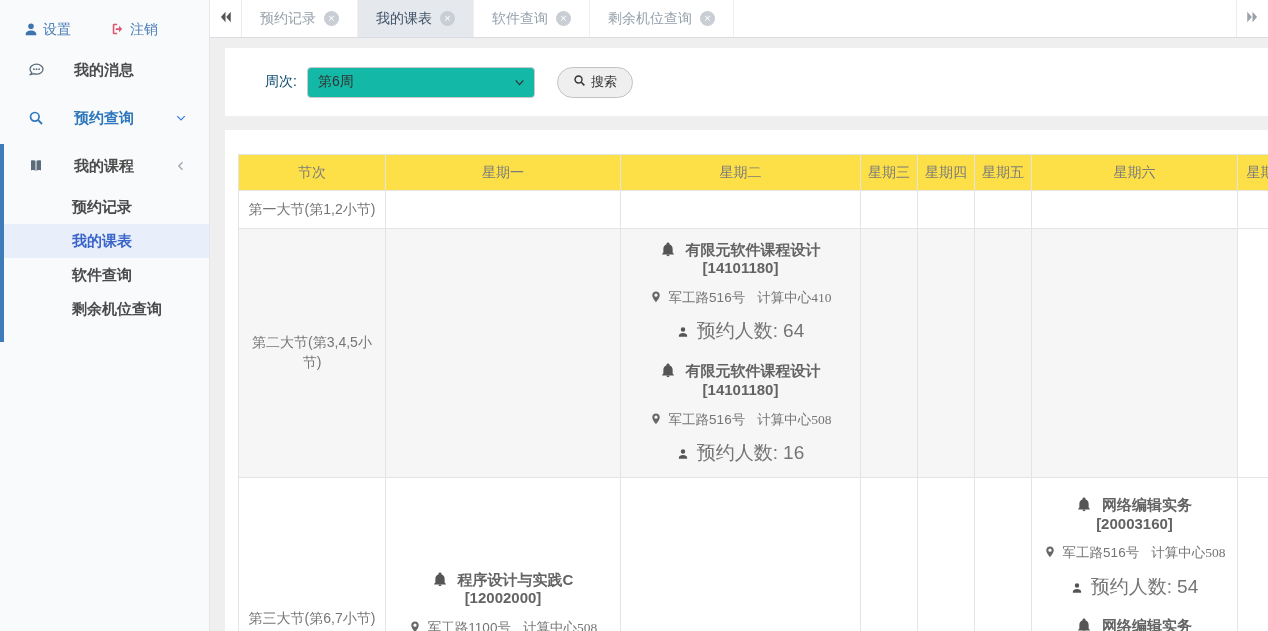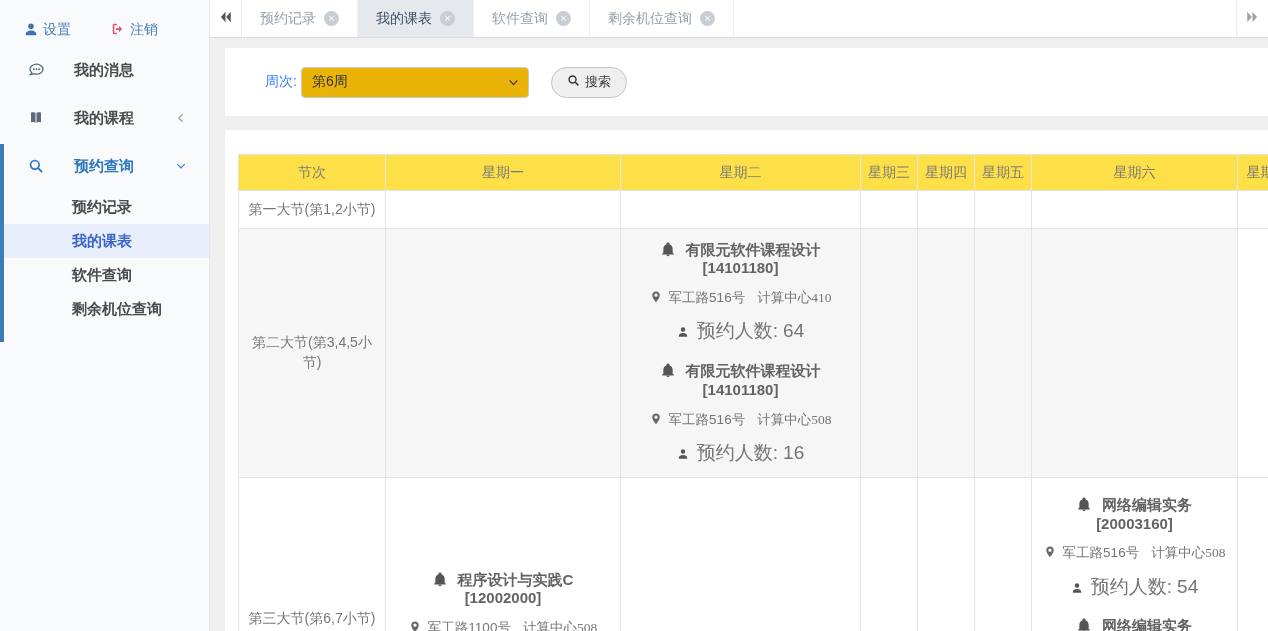--- a/index.html
+++ b/index.html
@@ -35,23 +35,23 @@
   .tab-scroll.right { position:absolute; right:0; top:0; bottom:0; border-left:1px solid #ececec; }
   .tab { display:flex; align-items:center; gap:8px; padding:0 18px; font-size:14px;
     color:#94a0ab; cursor:pointer; border-right:1px solid #f0f0f0; white-space:nowrap; }
   .tab.active { background:#e5e8ec; color:#3f5166; }
   .tab-close { width:15px; height:15px; border-radius:50%; background:#c9ced4; color:#fff;
     font-size:11px; line-height:15px; text-align:center; cursor:pointer; flex:0 0 15px; }
 
   
   .filter-card { margin:10px 0 0 15px; height:68px; background:#fff;
     display:flex; align-items:center; padding-left:40px; }
-  .filter-label { font-size:14px; color:#3b82f6; margin-right:4px; }
+  .filter-label { font-size:14px; color:#0c4a6e; margin-right:10px; }
   .select-box { width:228px; height:31px; border:1px solid #c9c9c9; border-radius:4px;
-    background:#eab308; display:flex; align-items:center; padding:0 10px; cursor:pointer;
+    background:#14b8a6; display:flex; align-items:center; padding:0 10px; cursor:pointer;
     position:relative; }
   .select-box .sel-value { font-size:14px; color:#333; }
   .select-box .sel-chev { position:absolute; right:9px; display:flex; }
   .search-btn { margin-left:22px; height:31px; display:flex; align-items:center; gap:5px;
     padding:0 15px; background:#efefef; border:1px solid #c3c3c3; border-radius:16px;
     font-size:13px; color:#333; cursor:pointer; }
 
   
   .table-card { margin:14px 0 0 15px; background:#fff; padding:24px 13px 13px 13px;
     height:520px; overflow:hidden; }
@@ -108,46 +108,46 @@
       <svg width="17" height="16" viewBox="0 0 16 16">
           <path d="M8 2.2c-3.6 0-6.5 2.2-6.5 5 0 1.3.6 2.4 1.7 3.3-.2.8-.6 1.5-1.2 2 1 0 2-.3 2.8-.8.9.3 2 .5 3.2.5 3.6 0 6.5-2.2 6.5-5s-2.9-5-6.5-5z" fill="none" stroke="#5b6b7a" stroke-width="1.3"></path>
           <circle cx="5.4" cy="7.2" r=".9" fill="#5b6b7a"></circle>
           <circle cx="8" cy="7.2" r=".9" fill="#5b6b7a"></circle>
           <circle cx="10.6" cy="7.2" r=".9" fill="#5b6b7a"></circle>
         </svg>
     </span>
     <span>我的消息</span>
   </div>
 
+  <div class="menu-item group-active">
+    <span class="mi-icon">
+      <svg width="16" height="16" viewBox="0 0 16 16">
+          <circle cx="6.8" cy="6.8" r="4.3" stroke="#2f77bd" stroke-width="1.7" fill="none"></circle>
+          <path d="M10.2 10.2 14 14" stroke="#2f77bd" stroke-width="1.9"></path>
+        </svg>
+    </span>
+    <span>预约查询</span>
+    <span class="chev">
+      <svg width="12" height="12" viewBox="0 0 16 16">
+          <path d="M3 5.5 8 10.5l5-5" stroke="#3a7bd5" stroke-width="1.6" fill="none"></path>
+        </svg>
+    </span>
+  </div>
+
   <div class="menu-item">
     <span class="mi-icon">
       <svg width="16" height="16" viewBox="0 0 16 16">
           <path d="M3 2.6c1.8-.7 3.5-.6 5 .4 1.5-1 3.2-1.1 5-.4v9.8c-1.8-.6-3.5-.5-5 .5-1.5-1-3.2-1.1-5-.5z" fill="#5b6b7a"></path>
           <path d="M8 3v10" stroke="#f8fafc" stroke-width="1"></path>
         </svg>
     </span>
     <span>我的课程</span>
     <span class="chev">
       <svg width="12" height="12" viewBox="0 0 16 16">
           <path d="M10 3 5 8l5 5" stroke="#9aa1a9" stroke-width="1.6" fill="none"></path>
-        </svg>
-    </span>
-  </div>
-
-  <div class="menu-item group-active">
-    <span class="mi-icon">
-      <svg width="16" height="16" viewBox="0 0 16 16">
-          <circle cx="6.8" cy="6.8" r="4.3" stroke="#2f77bd" stroke-width="1.7" fill="none"></circle>
-          <path d="M10.2 10.2 14 14" stroke="#2f77bd" stroke-width="1.9"></path>
-        </svg>
-    </span>
-    <span>预约查询</span>
-    <span class="chev">
-      <svg width="12" height="12" viewBox="0 0 16 16">
-          <path d="M3 5.5 8 10.5l5-5" stroke="#3a7bd5" stroke-width="1.6" fill="none"></path>
         </svg>
     </span>
   </div>
 
   <div class="submenu">
     <div class="sub-item">
       <span>预约记录</span>
     </div>
     <div class="sub-item active">
       <span>我的课表</span>

